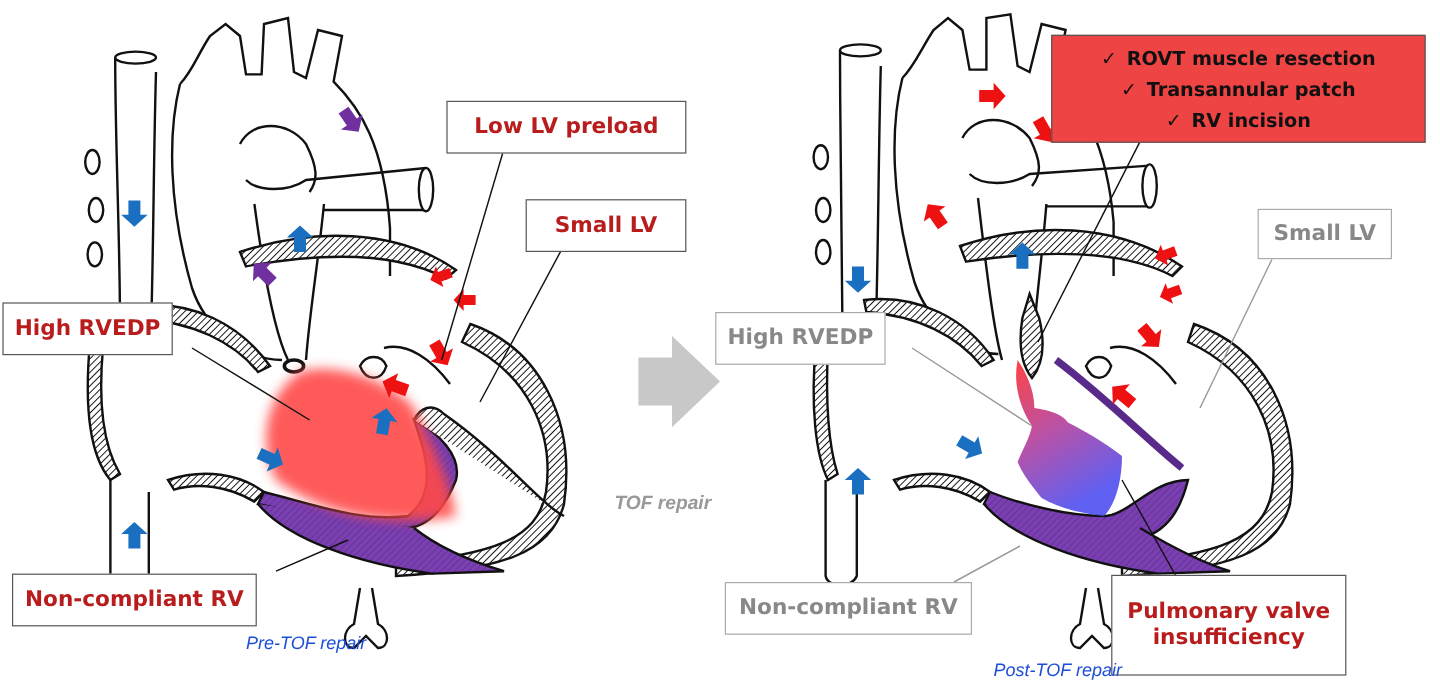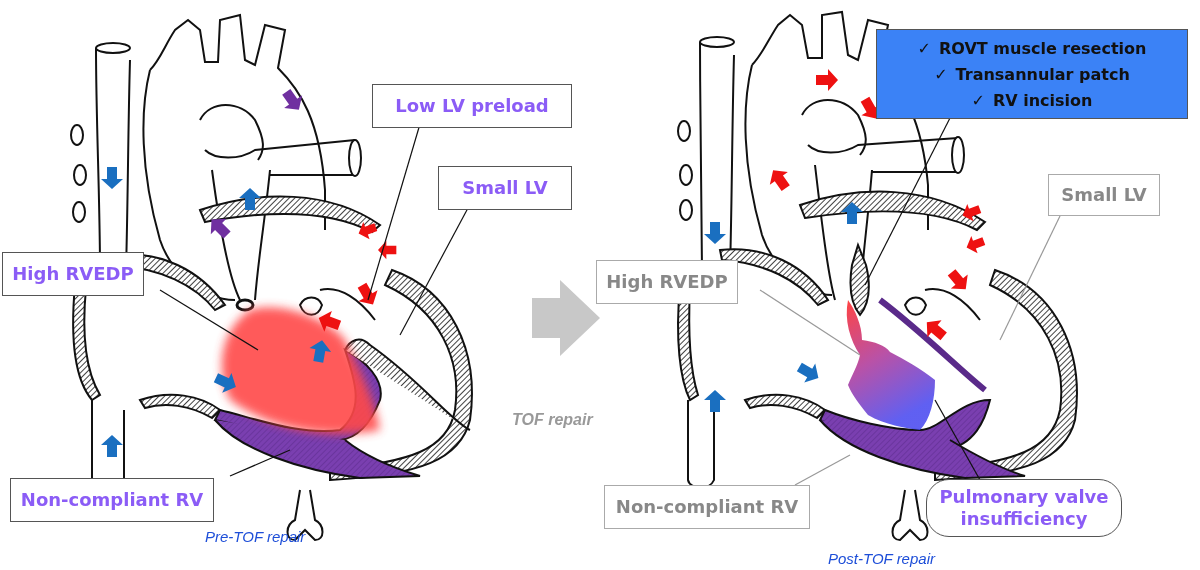--- a/index.html
+++ b/index.html
@@ -1,26 +1,26 @@
 <!DOCTYPE html>
 <html><head>
 <meta charset="utf-8">
 <style>
   html, body { margin:0; padding:0; background:#ffffff; }
   body { width:1200px; height:570px; position:relative; overflow:hidden; font-family:"Liberation Sans", sans-serif; }
   svg.diagram { position:absolute; left:0; top:0; }
   .label-box {
     position:absolute; background:#ffffff; border:1.5px solid #555;
-    font-family:"DejaVu Sans", sans-serif; font-weight:bold; color:#8b5cf6;
+    font-family:"DejaVu Sans", sans-serif; font-weight:bold; color:#b91c1c;
     display:flex; align-items:center; justify-content:center; text-align:center;
     box-sizing:border-box; line-height:1.25;
   }
   .label-box.faded { border-color:#aaa; color:#888; }
   .caption { position:absolute; font-style:italic; color:#1d4ed8; font-family:"Liberation Sans", sans-serif; }
-  .checklist { position:absolute; background:#3b82f6; border:1.5px solid #555; box-sizing:border-box;
+  .checklist { position:absolute; background:#ef4444; border:1.5px solid #555; box-sizing:border-box;
     font-family:"DejaVu Sans", sans-serif; font-weight:bold; font-size:16px; color:#111; text-align:center; padding-top:6px; }
   .checklist div { line-height:26px; }
   .chk { font-weight:normal; margin-right:8px; }
 </style>
 </head>
 <body>
 
 <svg class="diagram" width="1200" height="570" viewBox="0 0 1200 570">
   <defs>
     <pattern id="hatch" patternUnits="userSpaceOnUse" width="4" height="4" patternTransform="rotate(45)">
@@ -173,14 +173,14 @@
   <div>
     <span class="chk">✓</span><span>Transannular patch</span>
   </div>
   <div>
     <span class="chk">✓</span><span>RV incision</span>
   </div>
 </div>
 <div class="label-box faded" style="left:1048px;top:174px;width:112px;height:42px;font-size:18px;">Small LV</div>
 <div class="label-box faded" style="left:596px;top:260px;width:142px;height:44px;font-size:18px;">High RVEDP</div>
 <div class="label-box faded" style="left:604px;top:485px;width:206px;height:44px;font-size:18px;">Non-compliant RV</div>
-<div class="label-box" style="left:926px;top:479px;width:196px;height:58px;font-size:18px;padding:16px 10px;border-radius:23px;">Pulmonary valve insufficiency</div>
+<div class="label-box" style="left:926px;top:479px;width:196px;height:84px;font-size:18px;padding:16px 10px;">Pulmonary valve insufficiency</div>
 <div class="caption" style="left:828px;top:550px;font-size:15px;">Post-TOF repair</div>
 
 </body></html>

